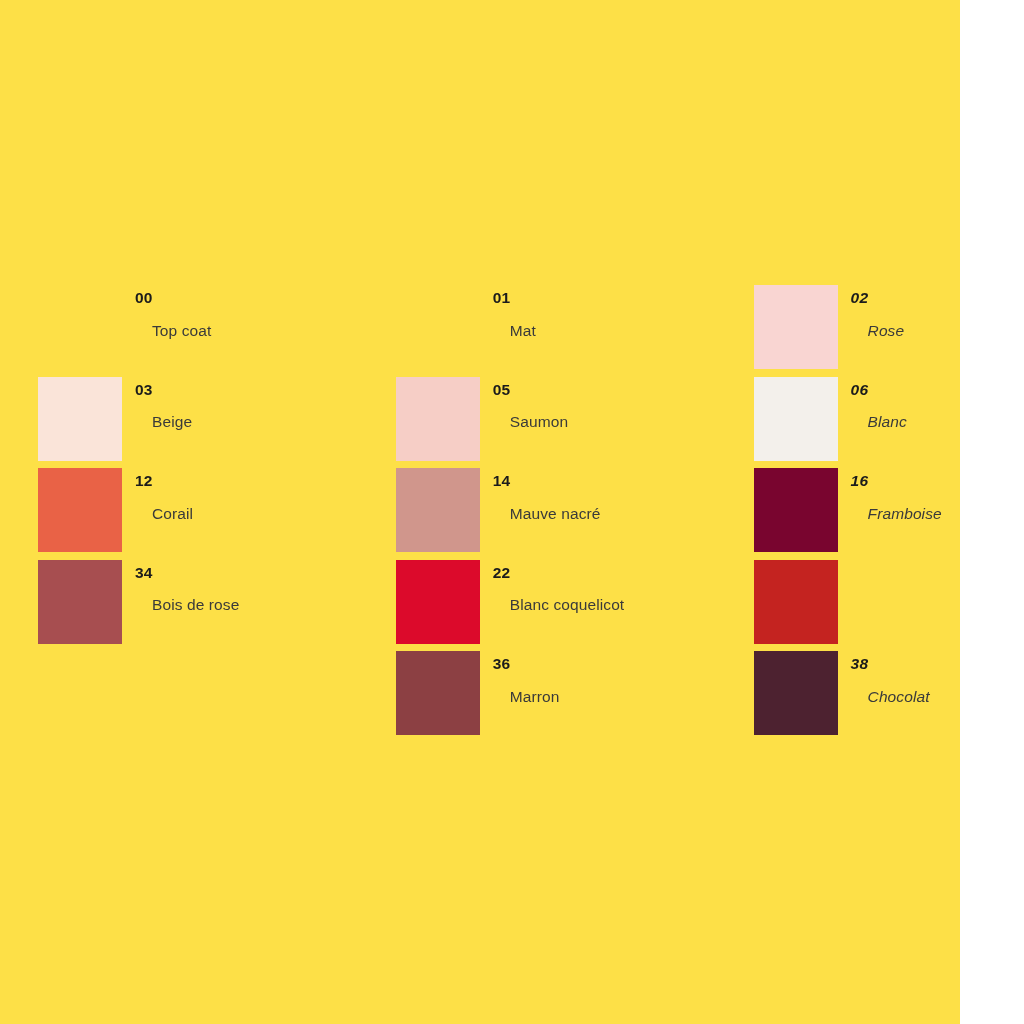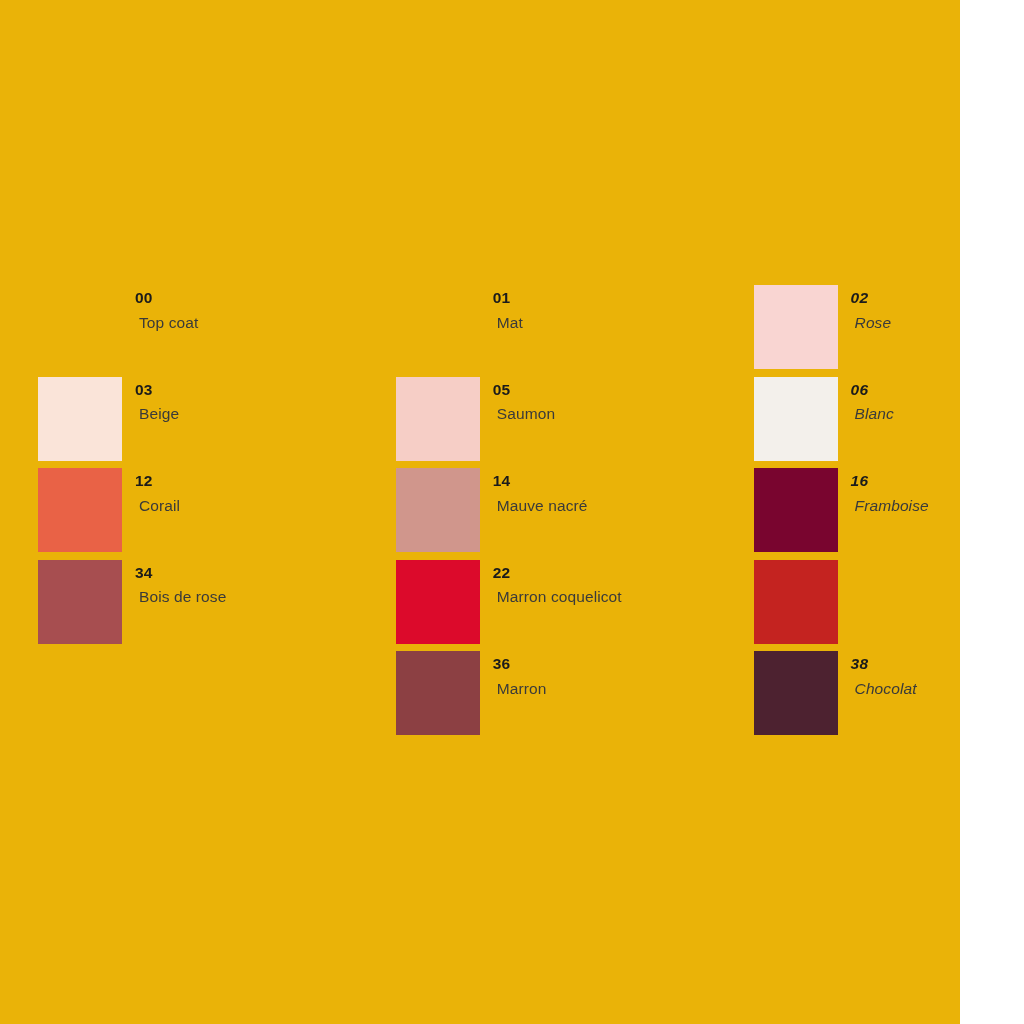--- a/index.html
+++ b/index.html
@@ -15,21 +15,21 @@
     color: #231f20;
     overflow: hidden;
   }
 
   .chart {
     position: absolute;
     left: 0;
     top: 0;
     width: 960px;
     height: 1024px;
-    background: #eab308;
+    background: #fde047;
   }
 
   .columns {
     position: absolute;
     left: 38px;
     top: 285px;
     width: 960px;
     display: flex;
     flex-direction: row;
     align-items: flex-start;
@@ -75,21 +75,21 @@
     color: #1b1b1b;
     margin: 0 0 9px 0;
     white-space: nowrap;
   }
 
   .swatch-name {
     font-size: 15.5px;
     font-weight: normal;
     letter-spacing: 0.1px;
     color: #3a3a3a;
-    margin: 4px;
+    margin: 17px;
     white-space: nowrap;
   }
 </style>
 </head>
 <body style="background: rgb(255, 255, 255);">
 
 <div class="chart">
   <div class="columns">
 
     <div class="column col-1">
@@ -142,21 +142,21 @@
         <div class="swatch-chip" style="background: rgb(208, 150, 140);"></div>
         <div class="swatch-text">
           <p class="swatch-code">14</p>
           <p class="swatch-name">Mauve nacré</p>
         </div>
       </div>
       <div class="swatch-row">
         <div class="swatch-chip" style="background: rgb(220, 10, 43);"></div>
         <div class="swatch-text">
           <p class="swatch-code">22</p>
-          <p class="swatch-name">Marron coquelicot</p>
+          <p class="swatch-name">Blanc coquelicot</p>
         </div>
       </div>
       <div class="swatch-row">
         <div class="swatch-chip" style="background: rgb(140, 64, 67);"></div>
         <div class="swatch-text">
           <p class="swatch-code">36</p>
           <p class="swatch-name">Marron</p>
         </div>
       </div>
     </div>

